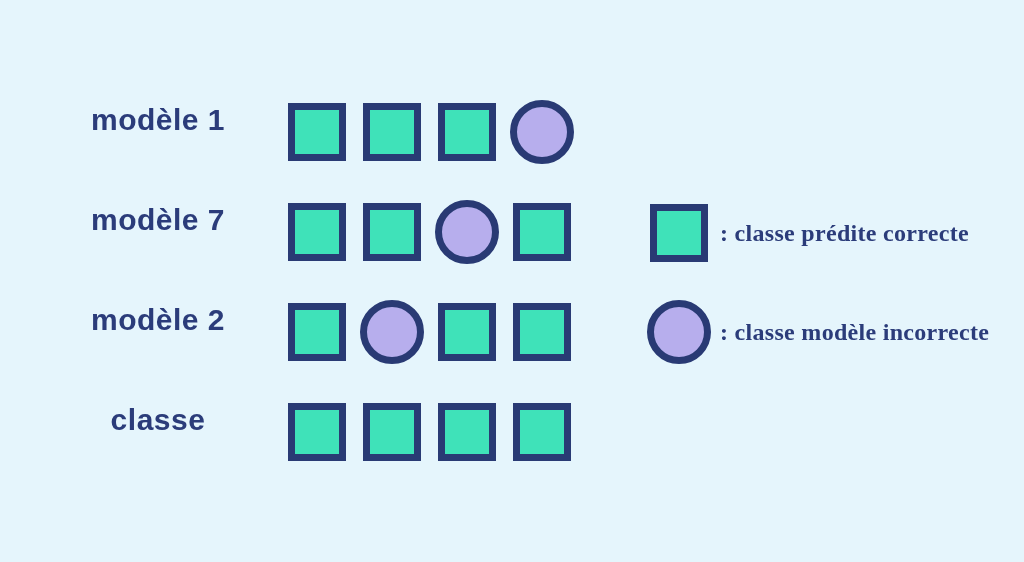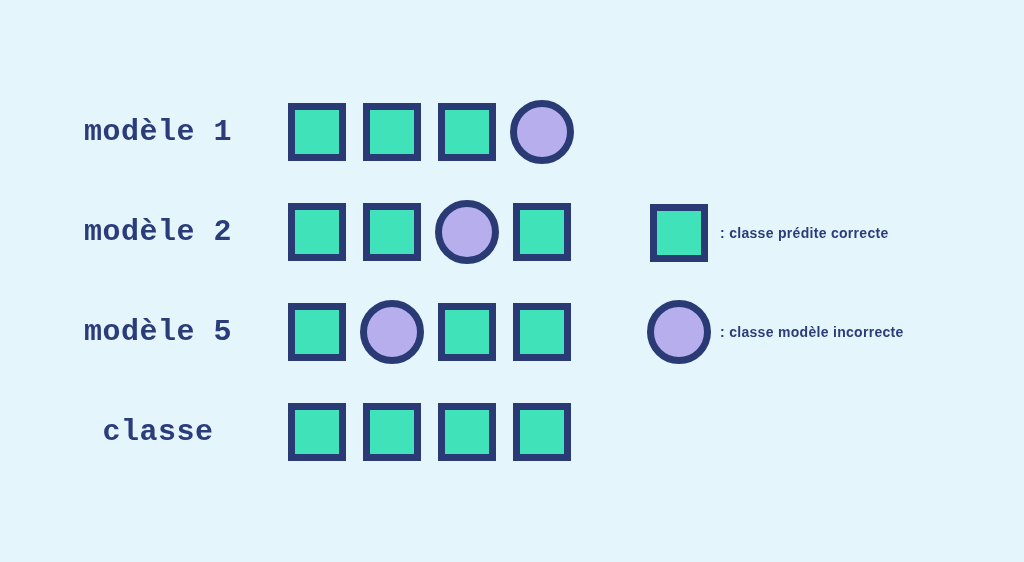--- a/index.html
+++ b/index.html
@@ -13,21 +13,21 @@
     overflow: hidden;
   }
   .diagram {
     position: absolute;
     left: 0;
     top: 103px;
     display: flex;
     flex-direction: column;
     gap: 42px;
   }
-  .row { display: flex; align-items: center; height: 58px; font-family: Liberation Mono, monospace; }
+  .row { display: flex; align-items: flex-start; height: 58px; }
   .label-cell {
     width: 288px;
     box-sizing: border-box;
     padding-left: 28px;
     display: flex;
     align-items: center;
     justify-content: center;
   }
   .row-label {
     font-size: 30px;
@@ -57,25 +57,26 @@
     position: absolute;
     left: 650px;
     top: 204px;
     display: flex;
     flex-direction: column;
     gap: 41px;
   }
   .legend-item { display: flex; align-items: center; height: 58px; }
   .legend-label {
     margin-left: 12px;
-    font-size: 14px;
+    font-size: 24px;
     font-weight: 600;
     color: var(--text, #2b3c7a);
     white-space: nowrap;
     letter-spacing: 0.3px;
+    font-family: Liberation Serif, serif;
   }
 </style>
 </head>
 <body>
 
 <div class="canvas">
 
   <div class="diagram">
 
     <div class="row">
@@ -93,41 +94,41 @@
             <span class="shape" data-shape="square"></span>
           </div>
         <div class="cell">
             <span class="shape" data-shape="circle"></span>
           </div>
       </div>
     </div>
 
     <div class="row">
       <div class="label-cell">
-        <span class="row-label">modèle 2</span>
+        <span class="row-label">modèle 7</span>
       </div>
       <div class="shapes">
         <div class="cell">
             <span class="shape" data-shape="square"></span>
           </div>
         <div class="cell">
             <span class="shape" data-shape="square"></span>
           </div>
         <div class="cell">
             <span class="shape" data-shape="circle"></span>
           </div>
         <div class="cell">
             <span class="shape" data-shape="square"></span>
           </div>
       </div>
     </div>
 
     <div class="row">
       <div class="label-cell">
-        <span class="row-label">modèle 5</span>
+        <span class="row-label">modèle 2</span>
       </div>
       <div class="shapes">
         <div class="cell">
             <span class="shape" data-shape="square"></span>
           </div>
         <div class="cell">
             <span class="shape" data-shape="circle"></span>
           </div>
         <div class="cell">
             <span class="shape" data-shape="square"></span>

